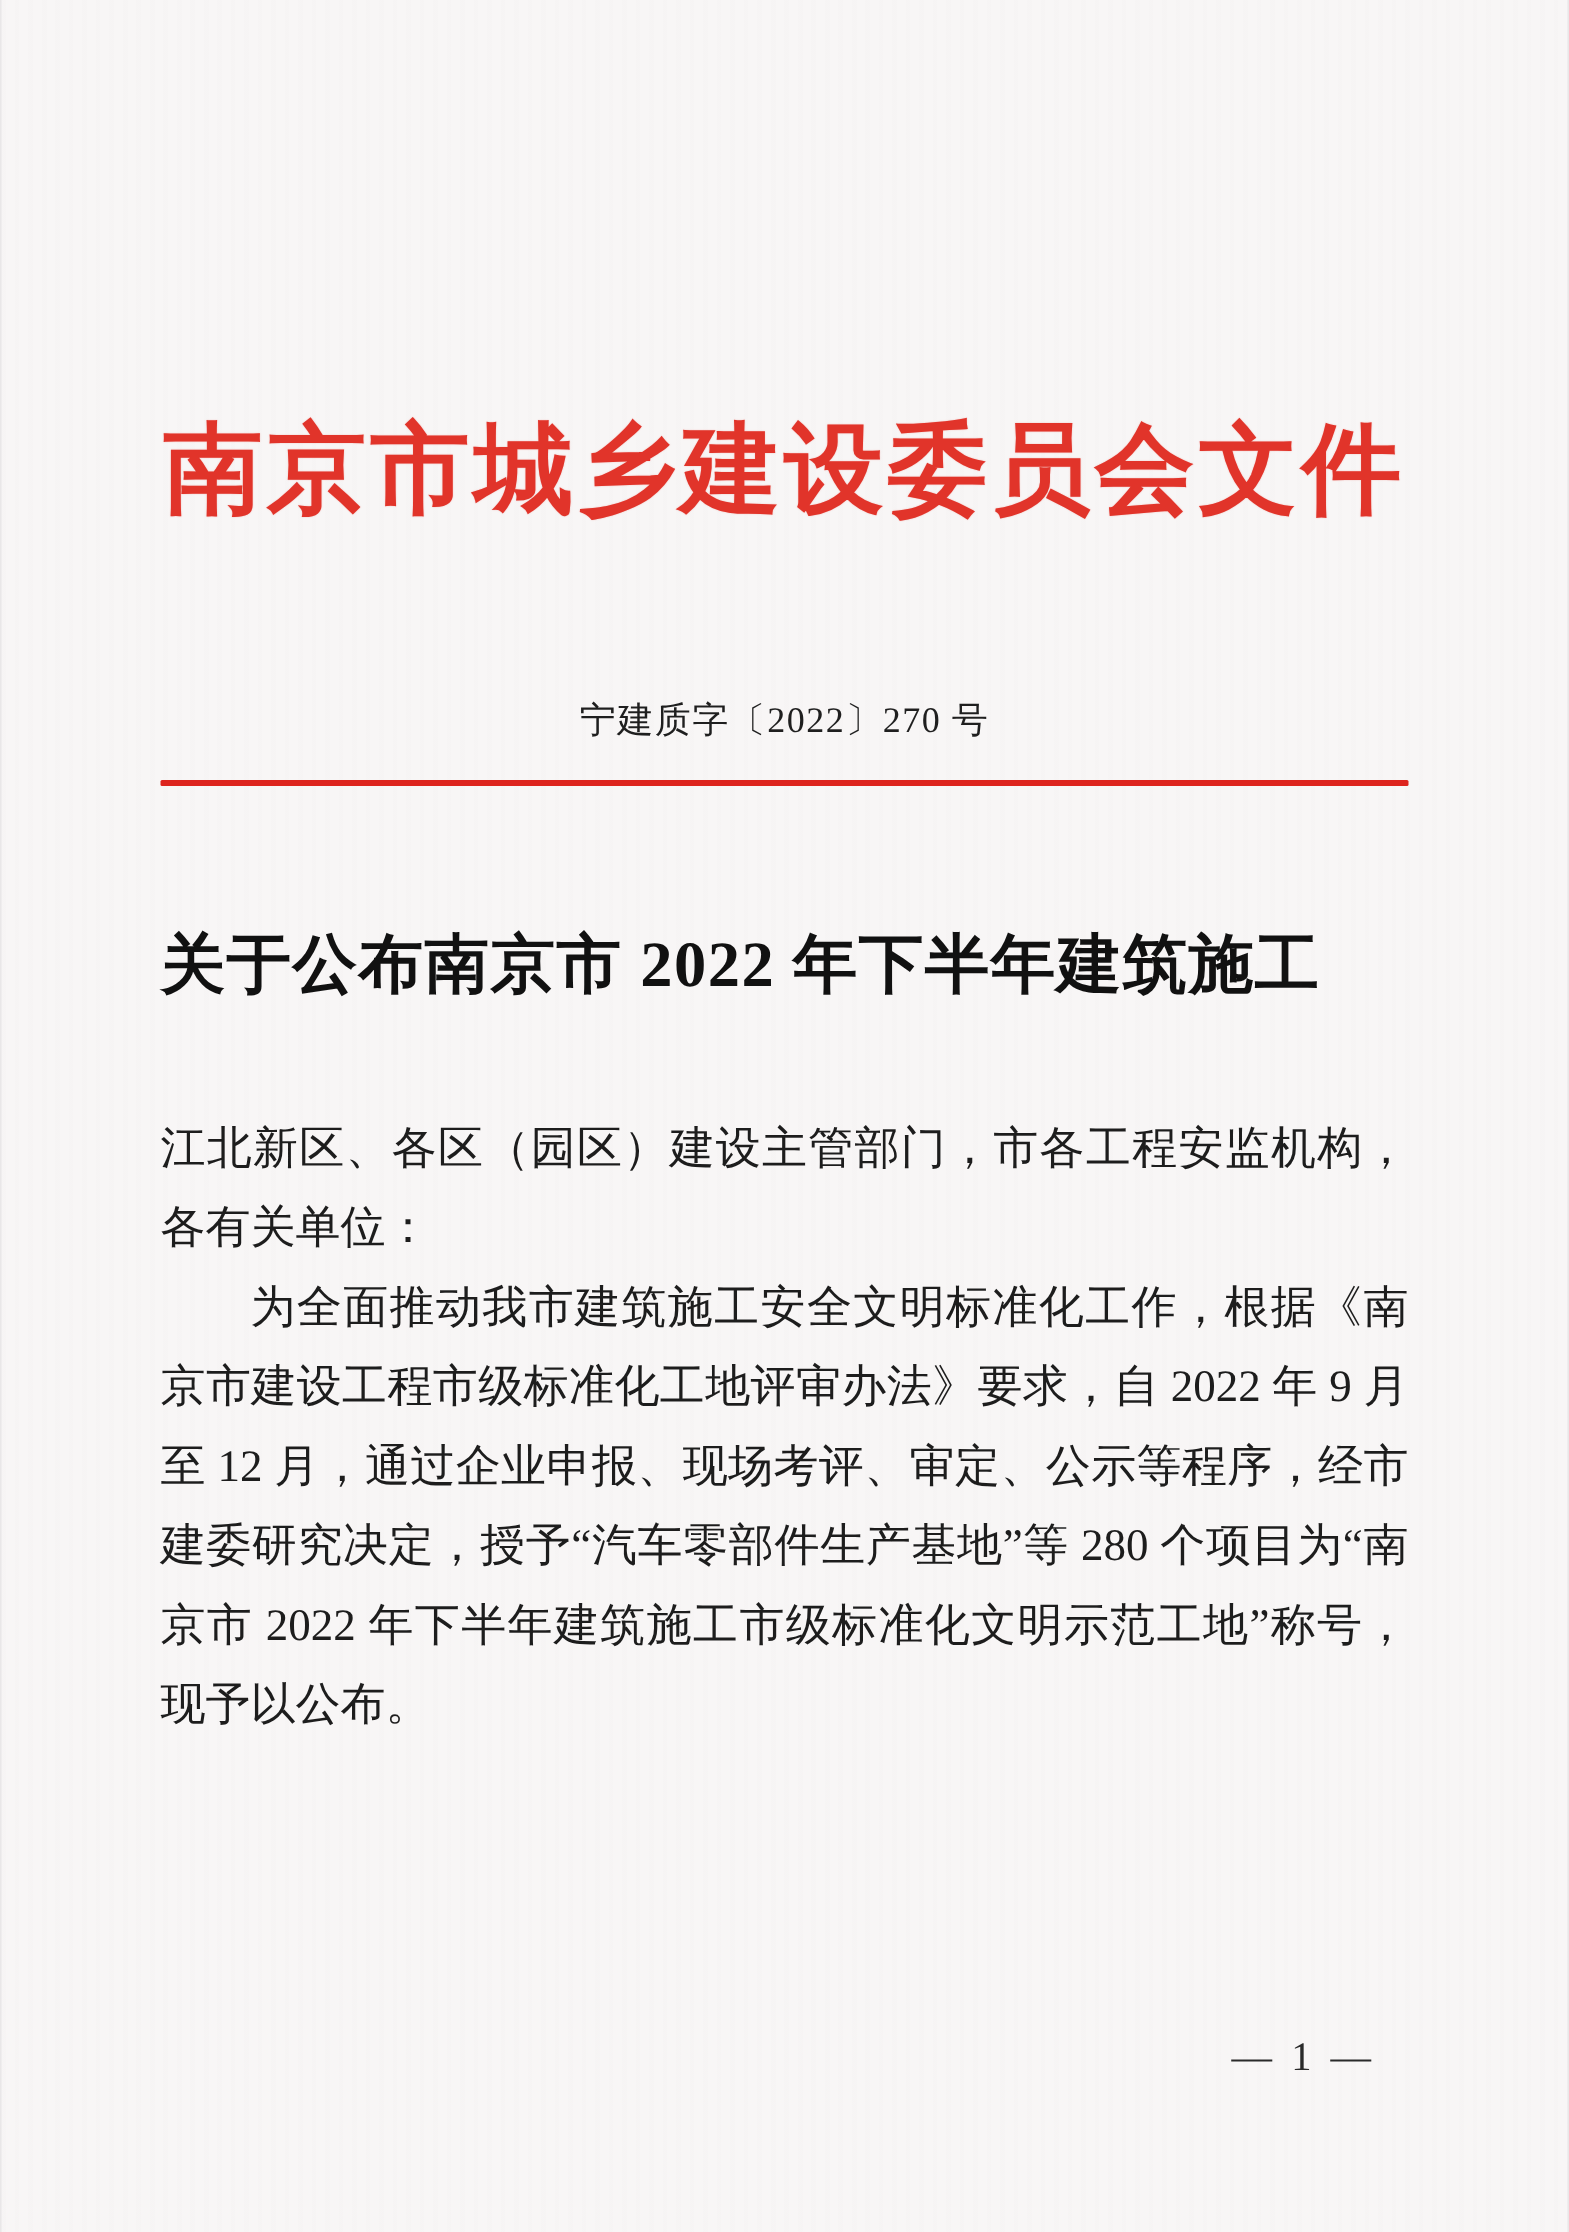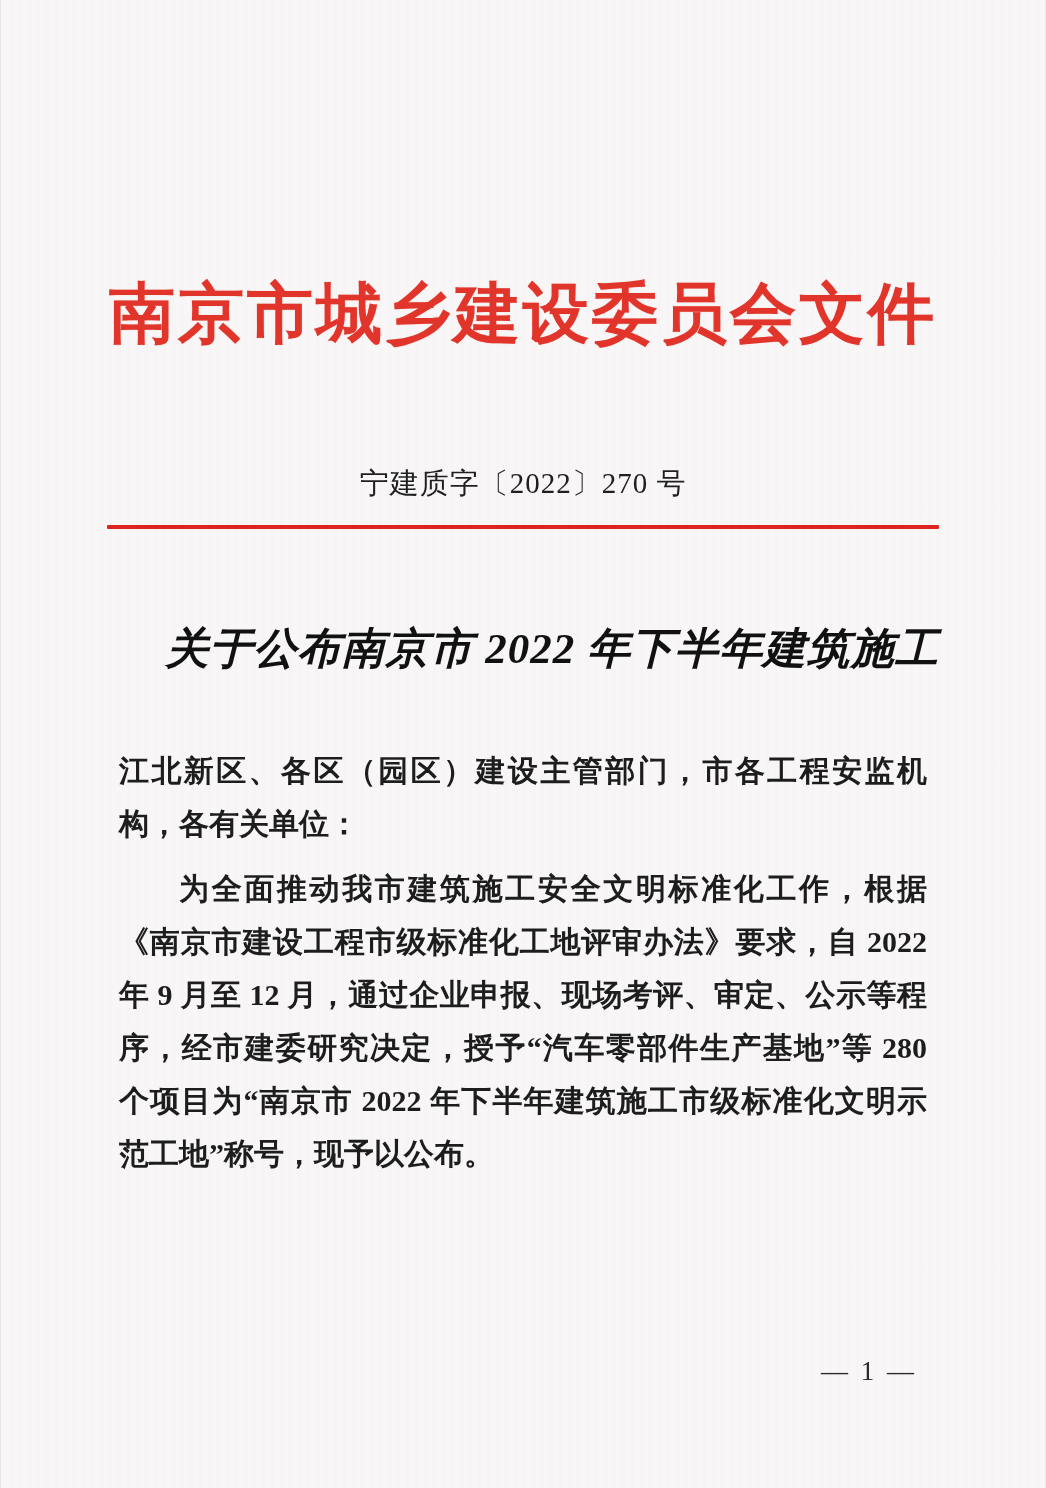--- a/index.html
+++ b/index.html
@@ -27,53 +27,51 @@
     line-height: 1;
     font-weight: 700;
     color: #e1342a;
     text-align: center;
     letter-spacing: 3px;
     white-space: nowrap;
     text-shadow: 0 0 1px rgba(225,52,42,0.35);
   }
   .doc-number {
     margin-top: 122px;
-    font-size: 29px;
+    font-size: 24px;
     line-height: 1;
     color: #1f1f1f;
     text-align: center;
     letter-spacing: 1px;
   }
   .red-line {
     margin-top: 27px;
     height: 4px;
     width: 100%;
     background: #dd241e;
     border-radius: 1px;
   }
   .doc-title {
     margin-top: 85px;
     font-size: 43px;
     line-height: 69px;
     font-weight: 700;
     color: #111111;
-    text-align: right;
+    text-align: left;
     letter-spacing: 1px;
-    font-style: italic;
   }
   .body-text {
     margin-top: 61px;
     font-size: 30px;
     line-height: 53px;
     color: #1d1d1d;
     text-align: justify;
   }
   .body-text p {
-    margin: 12px;
-    font-weight: bold;
+    margin: 0;
   }
   .body-text p.indented {
     text-indent: 2em;
   }
   .page-number {
     position: absolute;
     top: 1358px;
     right: 128px;
     font-size: 27px;
     line-height: 1;

